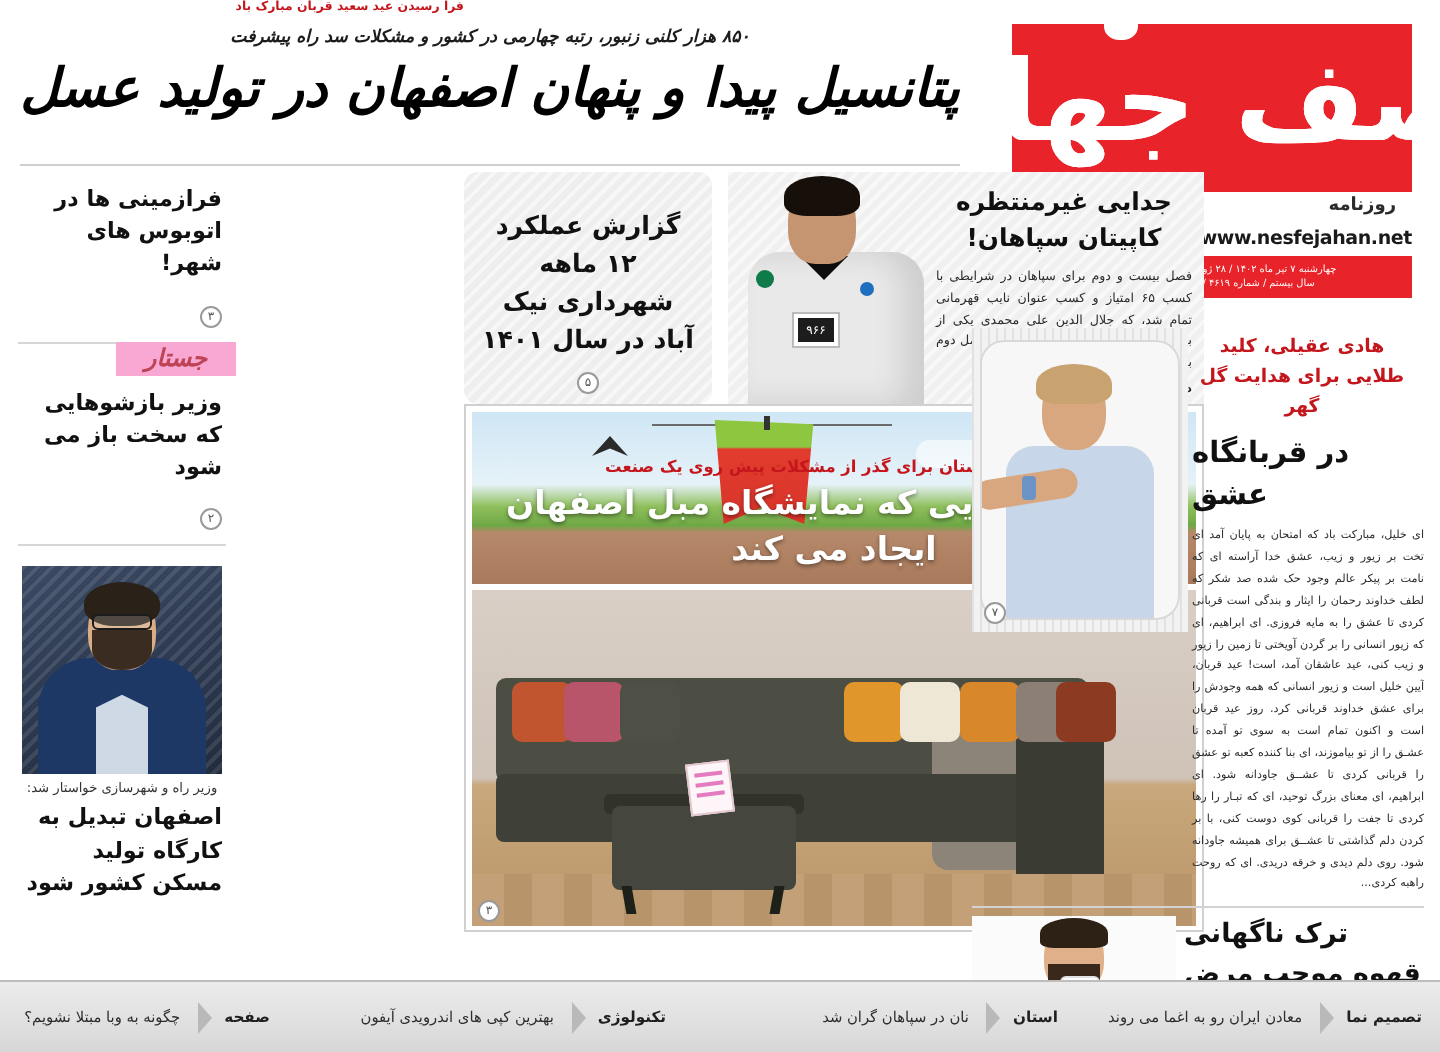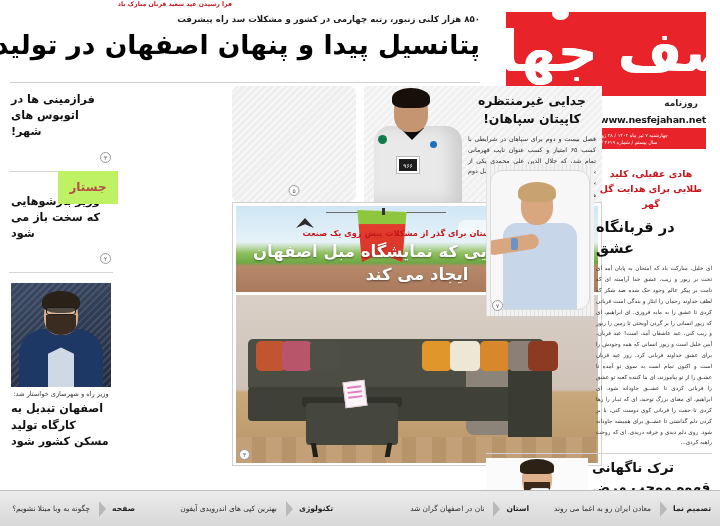--- a/index.html
+++ b/index.html
@@ -82,20 +82,22 @@
     gap: 1px; padding-top: 1px;
   }
   .date-bar span {
     font-size: 4.9px; color: #ffffff; white-space: nowrap;
     letter-spacing: 0.1px; line-height: 1.15;
   }
 
   
   .lead {
     position: absolute; top: 14px; right: 240px; width: 470px;
+    text-align: center;
+    font-style: italic;
   }
   .lead-kicker {
     font-size: 8.6px; color: #1c1c1c; font-weight: bold;
     line-height: 1.3; margin-bottom: 5px; letter-spacing: 0;
   }
   .lead-title {
     font-size: 26.5px; font-weight: bold; color: #000000;
     line-height: 1.16; letter-spacing: -0.5px; white-space: nowrap;
   }
   .lead-rule {
@@ -105,38 +107,38 @@
 
   
   .side-col {
     position: absolute; top: 86px; right: 602px; width: 114px;
     height: 398px; padding: 0 5px;
   }
   .side-item { position: relative; padding: 6px 2px 7px; }
   .side-item + .side-item { border-top: 1px solid #d6d6d6; }
   .side-title {
     font-size: 11.2px; font-weight: bold; color: #111;
-    line-height: 1.45; text-align: left;
+    line-height: 1.45; text-align: right;
   }
   .side-sub {
     font-size: 9.6px; color: #1a1a1a; line-height: 1.55;
     text-align: center; font-weight: 600;
   }
   .pg {
     display: inline-flex; align-items: center; justify-content: center;
     width: 11px; height: 11px; border: 1px solid #9a9a9a;
     border-radius: 50%; font-size: 6px; color: #555; background: #fff;
   }
   .pg-wrap { text-align: center; margin-top: 4px; }
   .pg-wrap.left { text-align: right; }
 
   .jostar-badge {
     position: absolute; top: -1px; right: -5px;
-    background: #bef264; width: 60px; height: 33px;
-    display: flex; align-items: center; justify-content: center;
+    background: #f9a8d4; width: 60px; height: 17px;
+    display: flex; align-items: center; justify-content: center; font-style: italic;
   }
   .jostar-badge span {
     font-size: 12px; font-weight: bold; color: #b4323f;
     opacity: .85;
   }
 
   .side-photo {
     width: 100%; height: 104px; margin: 4px 0 3px;
     background:
       linear-gradient(160deg,#3b4a63 0%,#2c3950 55%,#222c3e 100%);
@@ -488,20 +490,21 @@
         <div class="pl-hair"></div>
       </div>
       <div class="sep-text">
         <div class="sep-title">جدایی غیرمنتظره کاپیتان سپاهان!</div>
         <div class="sep-body">فصل بیست و دوم برای سپاهان در شرایطی با کسب ۶۵ امتیاز و کسب عنوان نایب قهرمانی تمام شد، که جلال الدین علی محمدی یکی از بازیکنان کلیدی این تیم، به ویژه در نیم فصل دوم بود و با عملکرد خود موفق...</div>
       </div>
       <div class="sep-foot">در صفحه ۷ بخوانید</div>
     </div>
 
     <div class="report-card">
+      <div class="report-title">گزارش عملکرد ۱۲ ماهه شهرداری نیک آباد در سال ۱۴۰۱</div>
       <div class="report-pg">
         <span class="pg">۵</span>
       </div>
     </div>
 
     <div class="ad-block">
       <div class="ad-banner">
         <div class="ad-cloud1"></div>
         <div class="ad-cloud2"></div>
         <div class="ad-wire"></div>
@@ -585,21 +588,21 @@
 
   <div class="bottom-bar">
     <div class="nav-cell n1">
       <span class="nav-label">تصمیم نما</span>
       <span class="chev"></span>
       <span class="nav-text">معادن ایران رو به اغما می روند</span>
     </div>
     <div class="nav-cell n2">
       <span class="nav-label">استان</span>
       <span class="chev"></span>
-      <span class="nav-text">نان در اصفهان گران شد</span>
+      <span class="nav-text">نان در سپاهان گران شد</span>
     </div>
     <div class="nav-cell n3">
       <span class="nav-label">تکنولوژی</span>
       <span class="chev"></span>
       <span class="nav-text">بهترین کپی های اندرویدی آیفون</span>
     </div>
     <div class="nav-cell n4">
       <span class="nav-label">صفحه</span>
       <span class="chev"></span>
       <span class="nav-text">چگونه به وبا مبتلا نشویم؟</span>

